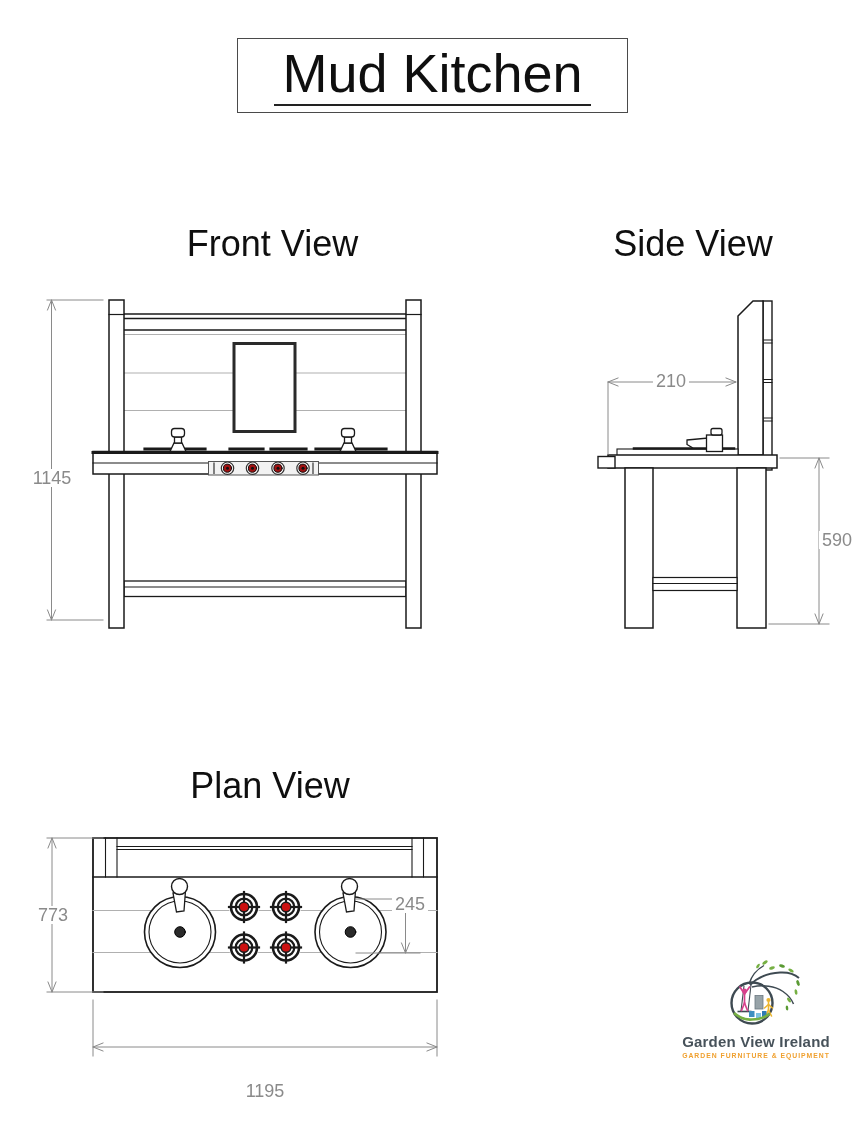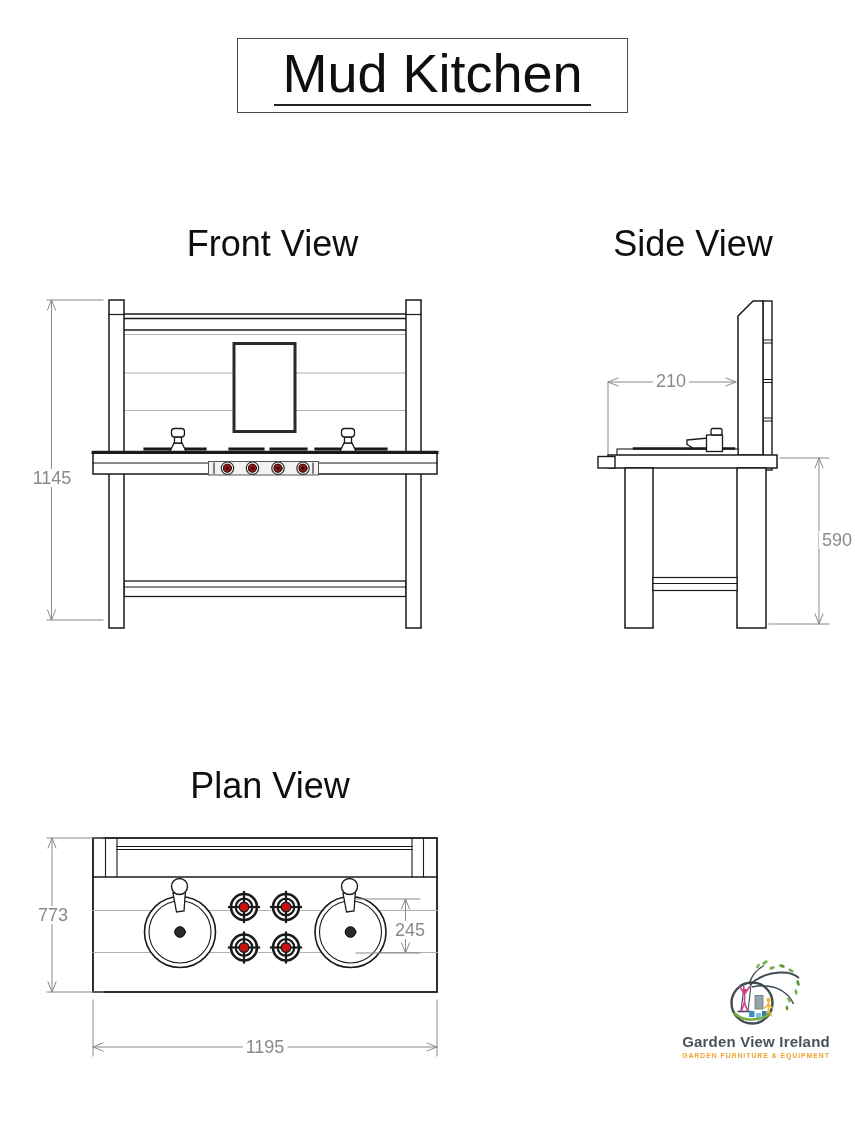--- a/index.html
+++ b/index.html
@@ -343,19 +343,19 @@
 </div>
 
 <div class="view-label" style="left:150px;top:224px;width:245px;">Front View</div>
 <div class="view-label" style="left:593px;top:224px;width:200px;">Side View</div>
 <div class="view-label" style="left:170px;top:766px;width:200px;">Plan View</div>
 
 <div class="dim-label" style="left:52px;top:462px;margin-top:16px;">1145</div>
 <div class="dim-label" style="left:671px;top:381px;">210</div>
 <div class="dim-label" style="left:821px;top:540px;margin-left:16px;">590</div>
 <div class="dim-label" style="left:53px;top:915px;">773</div>
-<div class="dim-label" style="left:410px;top:930px;">245</div>
-<div class="dim-label" style="left:265px;top:1047px;text-align:right;">1195</div>
+<div class="dim-label" style="left:410px;top:904px;">245</div>
+<div class="dim-label" style="left:265px;top:1091px;text-align:right;">1195</div>
 
 <div class="logo-name">Garden View Ireland</div>
 <div class="logo-tagline">GARDEN FURNITURE &amp; EQUIPMENT</div>
 
 </div>
 
 </body></html>

